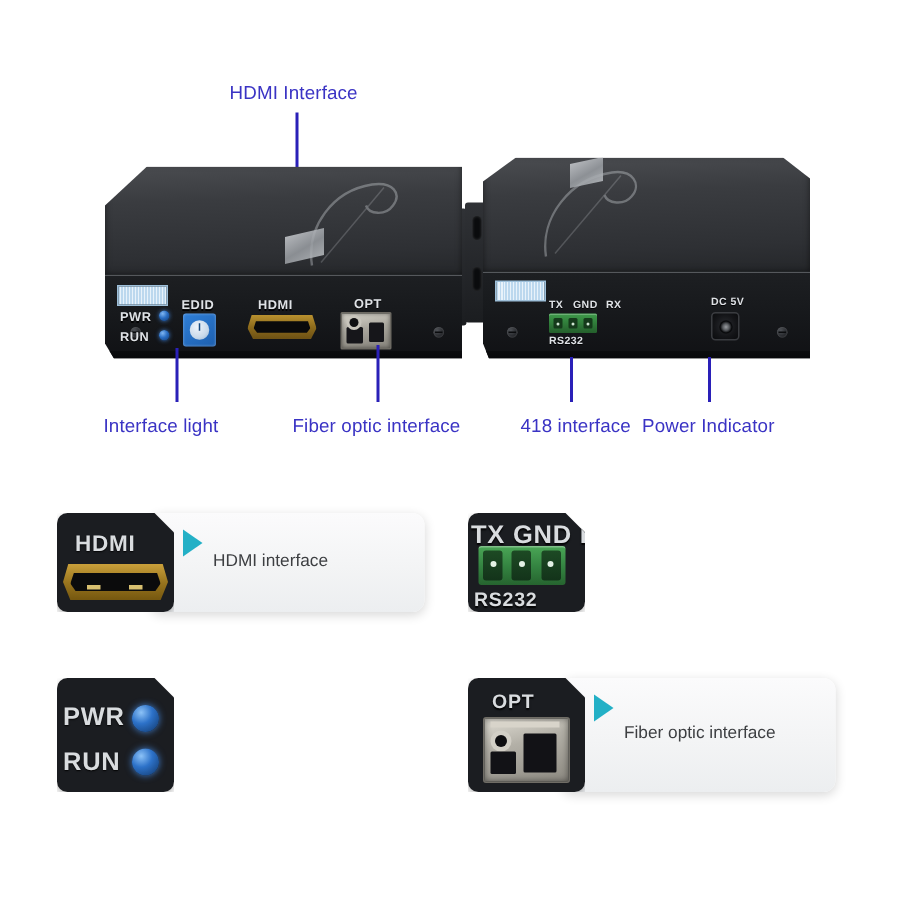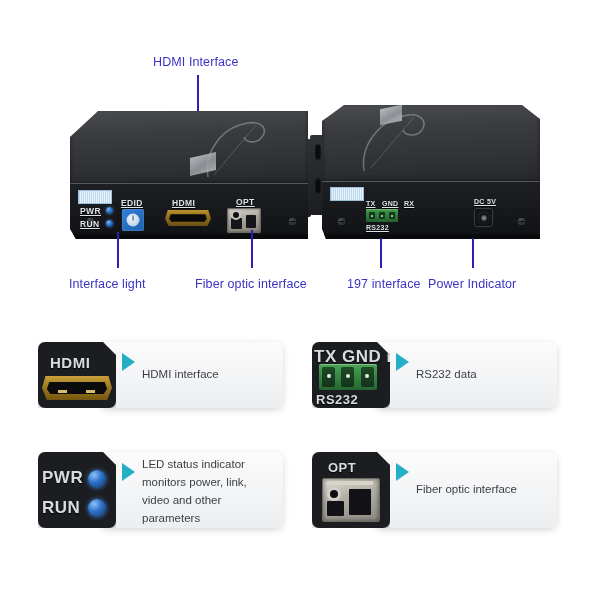--- a/index.html
+++ b/index.html
@@ -168,21 +168,20 @@
   
   .silk {
     position: absolute;
     color: #dfe2e6;
     font-size: 8.5px;
     font-weight: bold;
     letter-spacing: .4px;
     font-family: "Liberation Sans", sans-serif;
     text-shadow: 0 1px 0 rgba(0,0,0,.85);
     white-space: nowrap;
-    text-decoration: underline;
   }
   .silk-sm { font-size: 7px; letter-spacing: .3px; }
 
   
   .led {
     position: absolute;
     width: 7px; height: 7px;
     border-radius: 50%;
     background: radial-gradient(circle at 35% 30%, #7fb6f2 0%, #2a6ec4 45%, #12386e 100%);
     box-shadow: 0 0 3px rgba(70,140,230,.8);
@@ -514,21 +513,21 @@
     </div>
   </div>
 
   <div class="leader" style="left:117px; top:232px; height:36px;"></div>
   <div class="leader" style="left:251px; top:230px; height:38px;"></div>
   <div class="leader" style="left:380px; top:238px; height:30px;"></div>
   <div class="leader" style="left:472px; top:238px; height:30px;"></div>
 
   <div class="callout-label" style="left:69px; top:277px;">Interface light</div>
   <div class="callout-label" style="left:195px; top:277px;">Fiber optic interface</div>
-  <div class="callout-label" style="left:347px; top:277px;">197 interface</div>
+  <div class="callout-label" style="left:347px; top:277px;">418 interface</div>
   <div class="callout-label" style="left:428px; top:277px;">Power Indicator</div>
 
   <div class="info-card" style="left:38px; top:342px; width:245px; height:66px;">
     <div class="thumb">
       <div class="t-silk" style="left:12px; top:12px; font-size:15px;">HDMI</div>
       <div class="t-hdmi" style="left:4px; top:34px; width:70px; height:24px;">
         <div class="in"></div>
         <div class="tab" style="left:16px;"></div>
         <div class="tab" style="left:44px;"></div>
       </div>
@@ -542,36 +541,28 @@
   <div class="info-card" style="left:312px; top:342px; width:245px; height:66px;">
     <div class="thumb">
       <div class="t-silk" style="left:2px; top:5px; font-size:17px;">TX GND R</div>
       <div class="t-rs232" style="left:7px; top:22px; width:58px; height:26px;">
         <span class="p"></span>
           <span class="p"></span>
           <span class="p"></span>
       </div>
       <div class="t-silk" style="left:4px; top:50px; font-size:13px;">RS232</div>
     </div>
-    <div class="panel">
-      <div class="arrow"></div>
-      <div class="caption">RS232 data</div>
-    </div>
   </div>
 
   <div class="info-card" style="left:38px; top:452px; width:245px; height:76px;">
     <div class="thumb">
       <div class="t-silk" style="left:4px; top:16px; font-size:17px;">PWR</div>
       <div class="t-led" style="left:50px; top:18px; width:18px; height:18px;"></div>
       <div class="t-silk" style="left:4px; top:46px; font-size:17px;">RUN</div>
       <div class="t-led" style="left:50px; top:47px; width:18px; height:18px;"></div>
-    </div>
-    <div class="panel">
-      <div class="arrow"></div>
-      <div class="caption" style="padding-top:4px;">LED status indicator monitors power, link, video and other parameters</div>
     </div>
   </div>
 
   <div class="info-card" style="left:312px; top:452px; width:245px; height:76px;">
     <div class="thumb">
       <div class="t-silk" style="left:16px; top:8px; font-size:13px;">OPT</div>
       <div class="t-opt" style="left:10px; top:26px; width:56px; height:42px;">
         <div class="bar" style="left:4px; top:2px; width:46px; height:4px;"></div>
         <div class="ring2" style="left:7px; top:11px; width:8px; height:8px;"></div>
         <div class="bay2" style="left:4px; top:22px; width:17px; height:15px;"></div>

